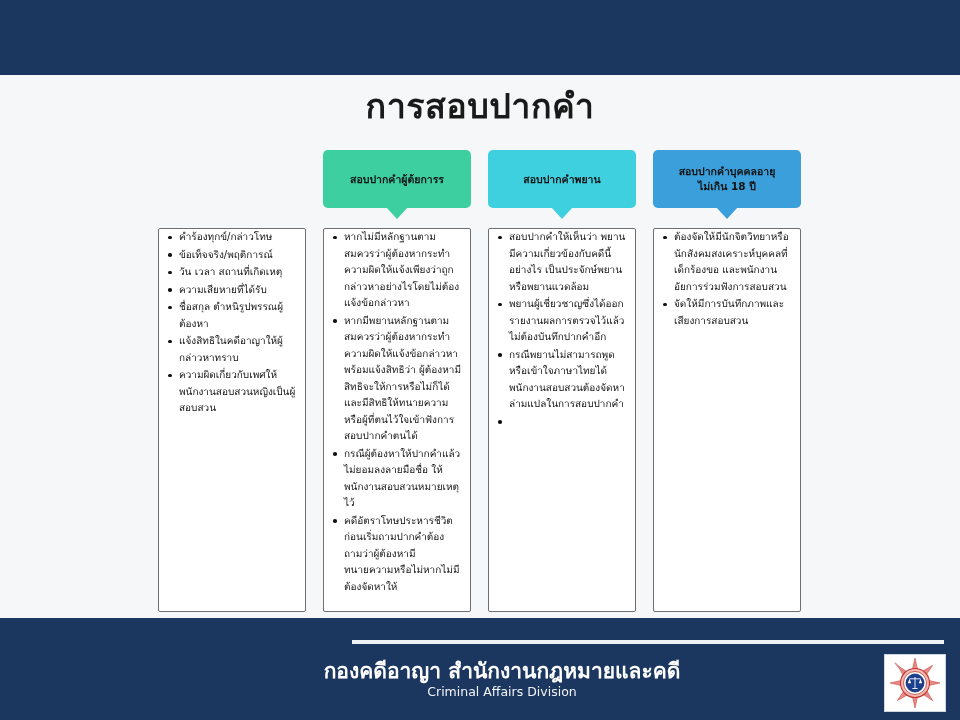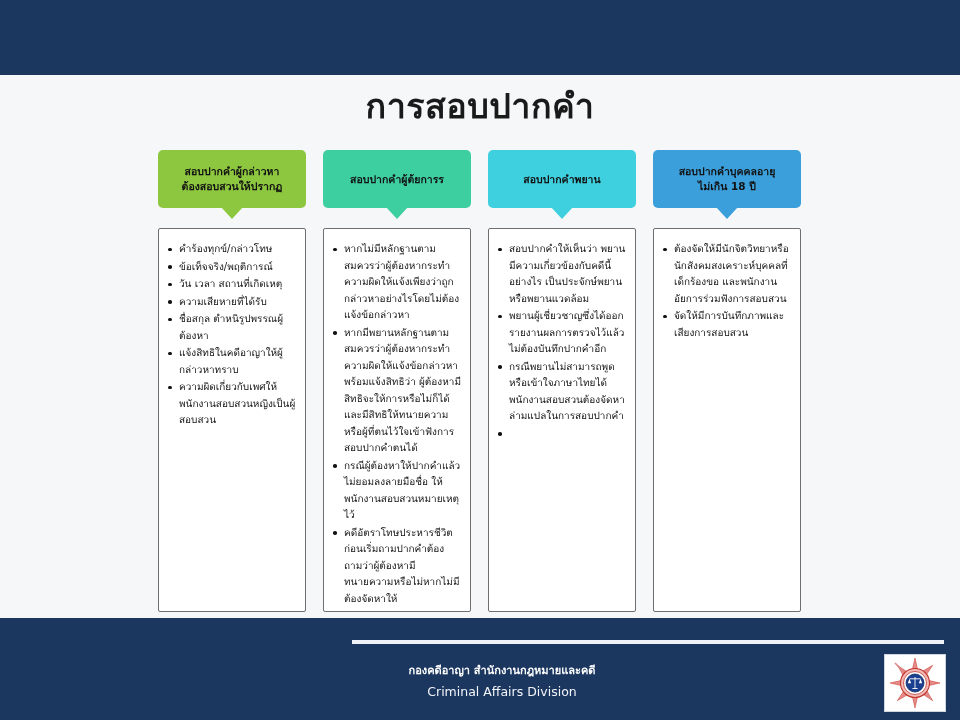--- a/index.html
+++ b/index.html
@@ -108,21 +108,21 @@
   
   .card {
     position: absolute;
     left: 0;
     top: 78px;
     width: 148px;
     height: 384px;
     background: #ffffff;
     border: 1px solid #6f6f6f;
     border-radius: 2px;
-    padding: 12px 8px 8px 6px;
+    padding: 0 8px 8px 6px;
     overflow: hidden;
   }
 
   .card ul {
     list-style: none;
   }
   .card li {
     position: relative;
     padding-left: 14px;
     margin-bottom: 1px;
@@ -146,21 +146,21 @@
   
   .footer-text {
     position: absolute;
     right: 108px;
     top: 660px;
     width: 420px;
     text-align: right;
     color: #ffffff;
   }
   .footer-th {
-    font-size: 11px;
+    font-size: 21px;
     font-weight: bold;
     line-height: 22px;
     white-space: nowrap;
     text-align: center;
   }
   .footer-en {
     font-size: 12.5px;
     line-height: 19px;
     text-align: center;
     color: #f2f4f7;
@@ -184,27 +184,20 @@
 
 <div class="slide">
 
   <div class="band-top"></div>
 
   <div class="title">การสอบปากคำ</div>
 
   <div class="columns">
 
     <div class="column c0">
-      <div class="chip" style="background: rgb(141, 198, 63); color: rgb(141, 198, 63);">
-        <span style="color: rgb(18, 18, 18);">
-          <span style="color: rgb(18, 18, 18);">สอบปากคำผู้กล่าวหา</span><br>
-          <span style="color: rgb(18, 18, 18);">ต้องสอบสวนให้ปรากฏ</span>
-        </span>
-        <span class="tail" style="color: rgb(141, 198, 63);"></span>
-      </div>
       <div class="card">
         <ul>
           <li>คำร้องทุกข์/กล่าวโทษ</li>
           <li>ข้อเท็จจริง/พฤติการณ์</li>
           <li>วัน เวลา สถานที่เกิดเหตุ</li>
           <li>ความเสียหายที่ได้รับ</li>
           <li>ชื่อสกุล ตำหนิรูปพรรณผู้ต้องหา</li>
           <li>แจ้งสิทธิในคดีอาญาให้ผู้กล่าวหาทราบ</li>
           <li>ความผิดเกี่ยวกับเพศให้พนักงานสอบสวนหญิงเป็นผู้สอบสวน</li>
         </ul>

